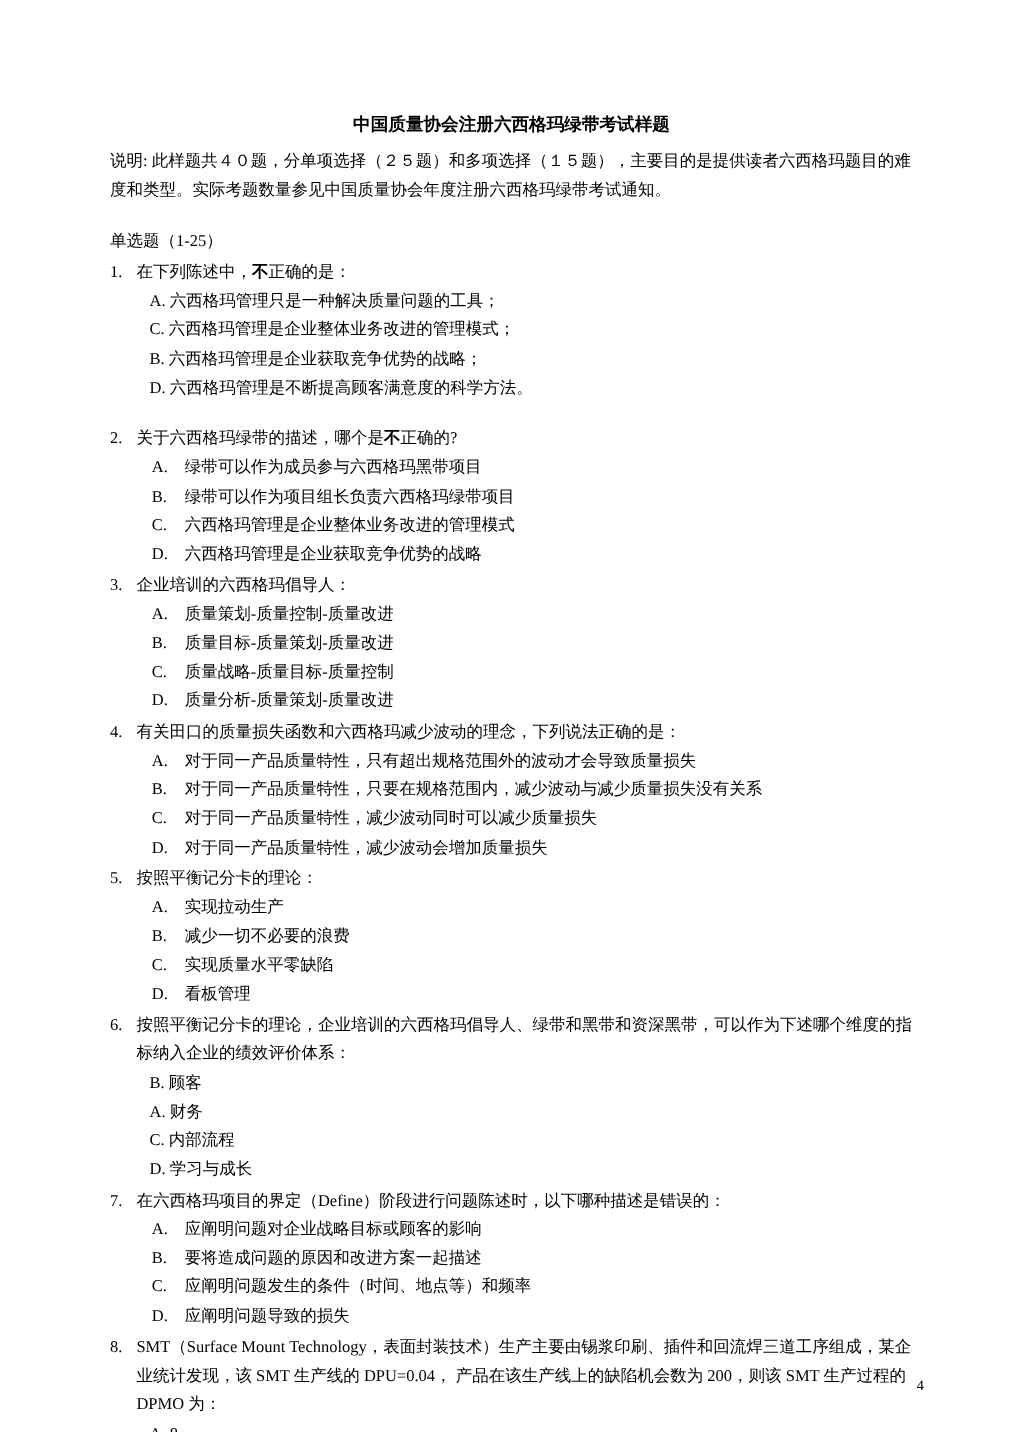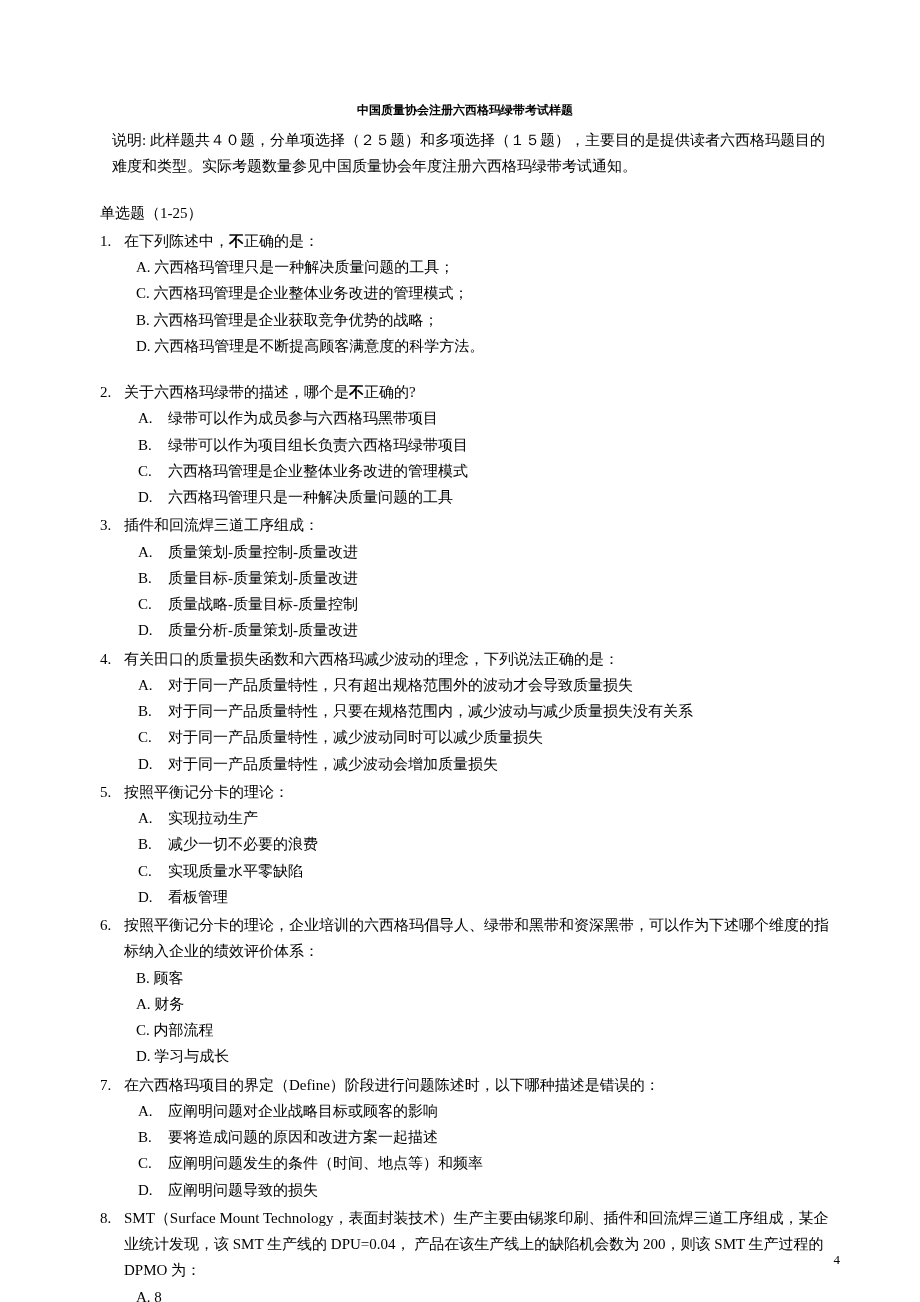--- a/index.html
+++ b/index.html
@@ -9,26 +9,25 @@
       color: #000;
       background: #fff;
       width: 920px;
       margin: 0;
       padding: 100px 90px 40px 100px;
       box-sizing: border-box;
     }
     .title {
       text-align: center;
       font-weight: bold;
-      font-size: 12px;
+      font-size: 16px;
       margin-bottom: 6px;
     }
     .intro {
       margin-bottom: 20px;
-      margin-left: 12px;
     }
     .section-header {
       margin-bottom: 2px;
     }
     .question {
       margin-bottom: 2px;
     }
     .q-line {
       display: flex;
     }
@@ -100,29 +99,29 @@
     <div class="opt-line">
         <span class="opt-letter">B.</span>
         <span>绿带可以作为项目组长负责六西格玛绿带项目</span>
       </div>
     <div class="opt-line">
         <span class="opt-letter">C.</span>
         <span>六西格玛管理是企业整体业务改进的管理模式</span>
       </div>
     <div class="opt-line">
         <span class="opt-letter">D.</span>
-        <span>六西格玛管理只是一种解决质量问题的工具</span>
+        <span>六西格玛管理是企业获取竞争优势的战略</span>
       </div>
   </div>
 </div>
 
 <div class="question">
   <div class="q-line">
     <span class="q-num">3.</span>
-    <span class="q-body">插件和回流焊三道工序组成：</span>
+    <span class="q-body">企业培训的六西格玛倡导人：</span>
   </div>
   <div class="options2">
     <div class="opt-line">
         <span class="opt-letter">A.</span>
         <span>质量策划-质量控制-质量改进</span>
       </div>
     <div class="opt-line">
         <span class="opt-letter">B.</span>
         <span>质量目标-质量策划-质量改进</span>
       </div>

